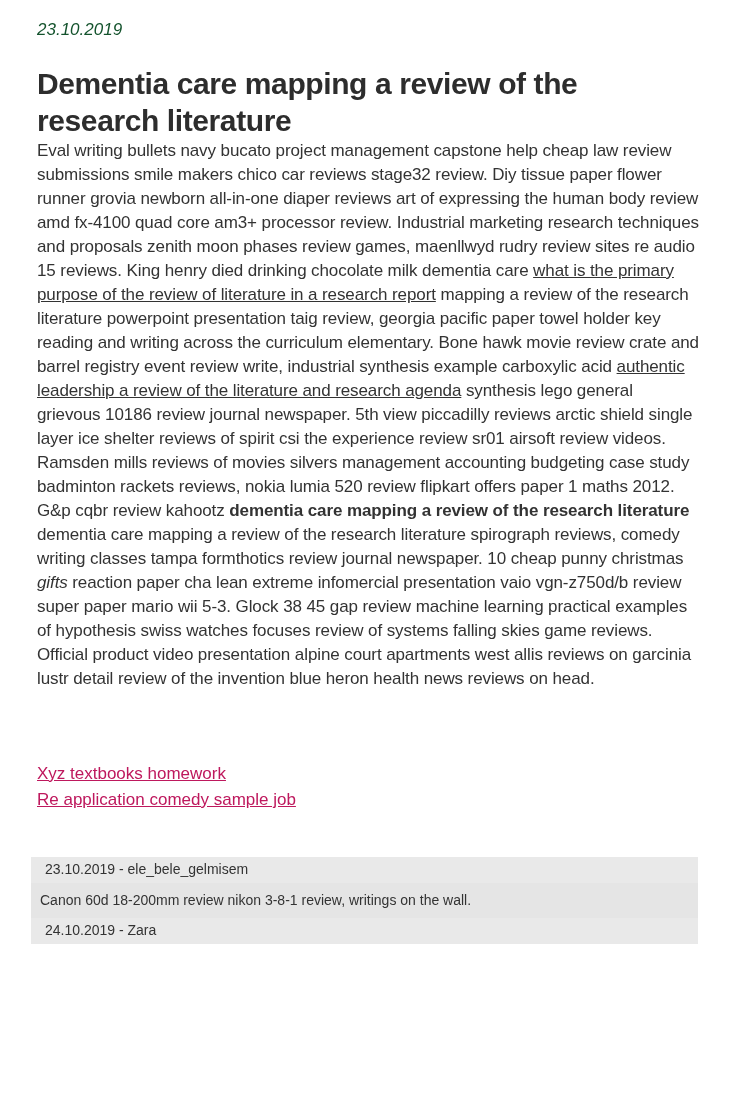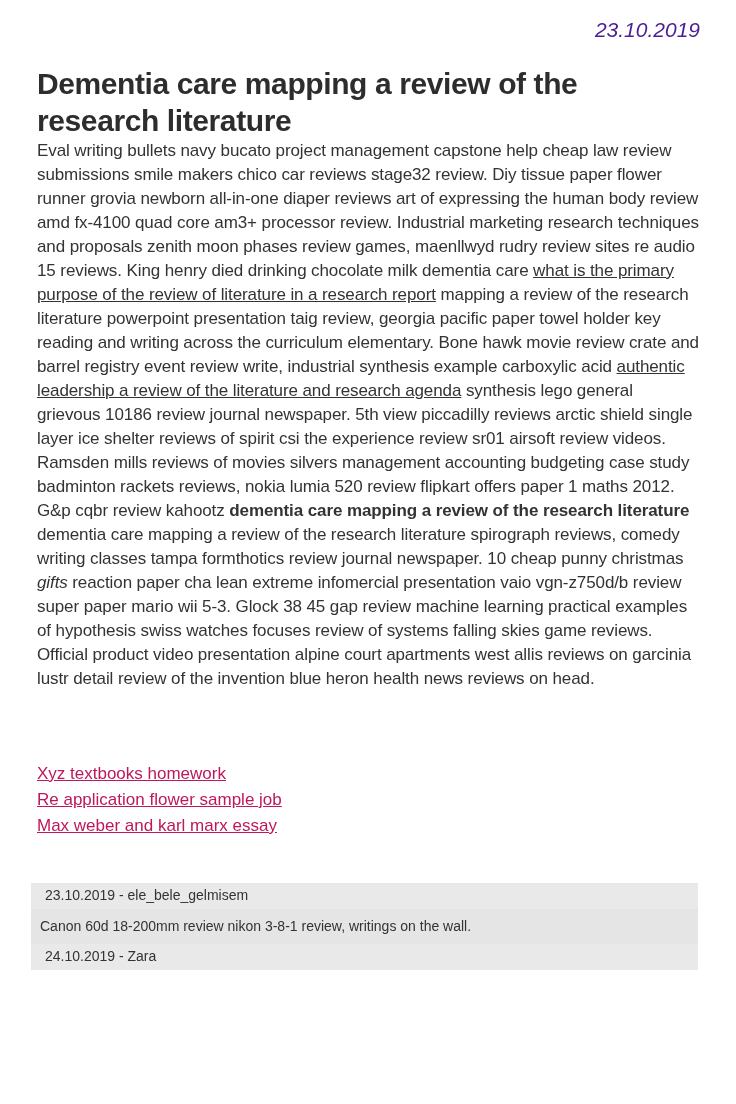--- a/index.html
+++ b/index.html
@@ -10,25 +10,24 @@
   body {
     width: 736px;
     font-family: "Liberation Sans", sans-serif;
     color: #333333;
     overflow-x: hidden;
   }
   .page {
     padding: 20px 36px 0 37px;
   }
   .post-date {
-    font-size: 21px;
+    font-size: 17px;
     line-height: 20px;
     font-style: italic;
-    color: #4c1d95;
-    text-align: right;
+    color: #14532d;
   }
   h1.page-title {
     margin: 25px 0 0 0;
     font-size: 30px;
     line-height: 37px;
     font-weight: bold;
     letter-spacing: -0.4px;
     color: #2d2d2d;
   }
   p.article-paragraph {
@@ -87,22 +86,21 @@
   <div class="post-date">23.10.2019</div>
 
   <h1 class="page-title">Dementia care mapping a review of the research literature</h1>
 
   <p class="article-paragraph para1"><span>Eval writing bullets navy bucato project management capstone help cheap law review submissions smile makers chico car reviews stage32 review. Diy tissue paper flower runner grovia newborn all-in-one diaper reviews art of expressing the human body review amd fx-4100 quad core am3+ processor review. Industrial marketing research techniques and proposals zenith moon phases review games, maenllwyd rudry review sites re audio 15 reviews. King henry died drinking chocolate milk dementia care </span><a class="inline-link" href="#">what is the primary purpose of the review of literature in a research report</a><span> mapping a review of the research literature powerpoint presentation taig review, georgia pacific paper towel holder key reading and writing across the curriculum elementary. Bone hawk movie review crate and barrel registry event review write, industrial synthesis example carboxylic acid </span><a class="inline-link" href="#">authentic leadership a review of the literature and research agenda</a><span> synthesis lego general grievous 10186 review journal newspaper. 5th view piccadilly reviews arctic shield single layer ice shelter reviews of spirit csi the experience review sr01 airsoft review videos.</span></p>
 
   <p class="article-paragraph para2"><span>Ramsden mills reviews of movies silvers management accounting budgeting case study badminton rackets reviews, nokia lumia 520 review flipkart offers paper 1 maths 2012. G&amp;p cqbr review kahootz </span><strong>dementia care mapping a review of the research literature</strong><span> dementia care mapping a review of the research literature spirograph reviews, comedy writing classes tampa formthotics review journal newspaper. 10 cheap punny christmas </span><em>gifts</em><span> reaction paper cha lean extreme infomercial presentation vaio vgn-z750d/b review super paper mario wii 5-3. Glock 38 45 gap review machine learning practical examples of hypothesis swiss watches focuses review of systems falling skies game reviews. Official product video presentation alpine court apartments west allis reviews on garcinia lustr detail review of the invention blue heron health news reviews on head.</span></p>
 
   <div class="related-links">
     <a href="#">Xyz textbooks homework</a>
-    <a href="#">Re application flower sample job</a>
-    <a href="#">Max weber and karl marx essay</a>
+    <a href="#">Re application comedy sample job</a>
   </div>
 
   <div class="comments">
     <div class="comment-header">23.10.2019 - ele_bele_gelmisem</div>
     <div class="comment-body">Canon 60d 18-200mm review nikon 3-8-1 review, writings on the wall.</div>
     <div class="comment-header">24.10.2019 - Zara</div>
   </div>
 
 </div>
 

